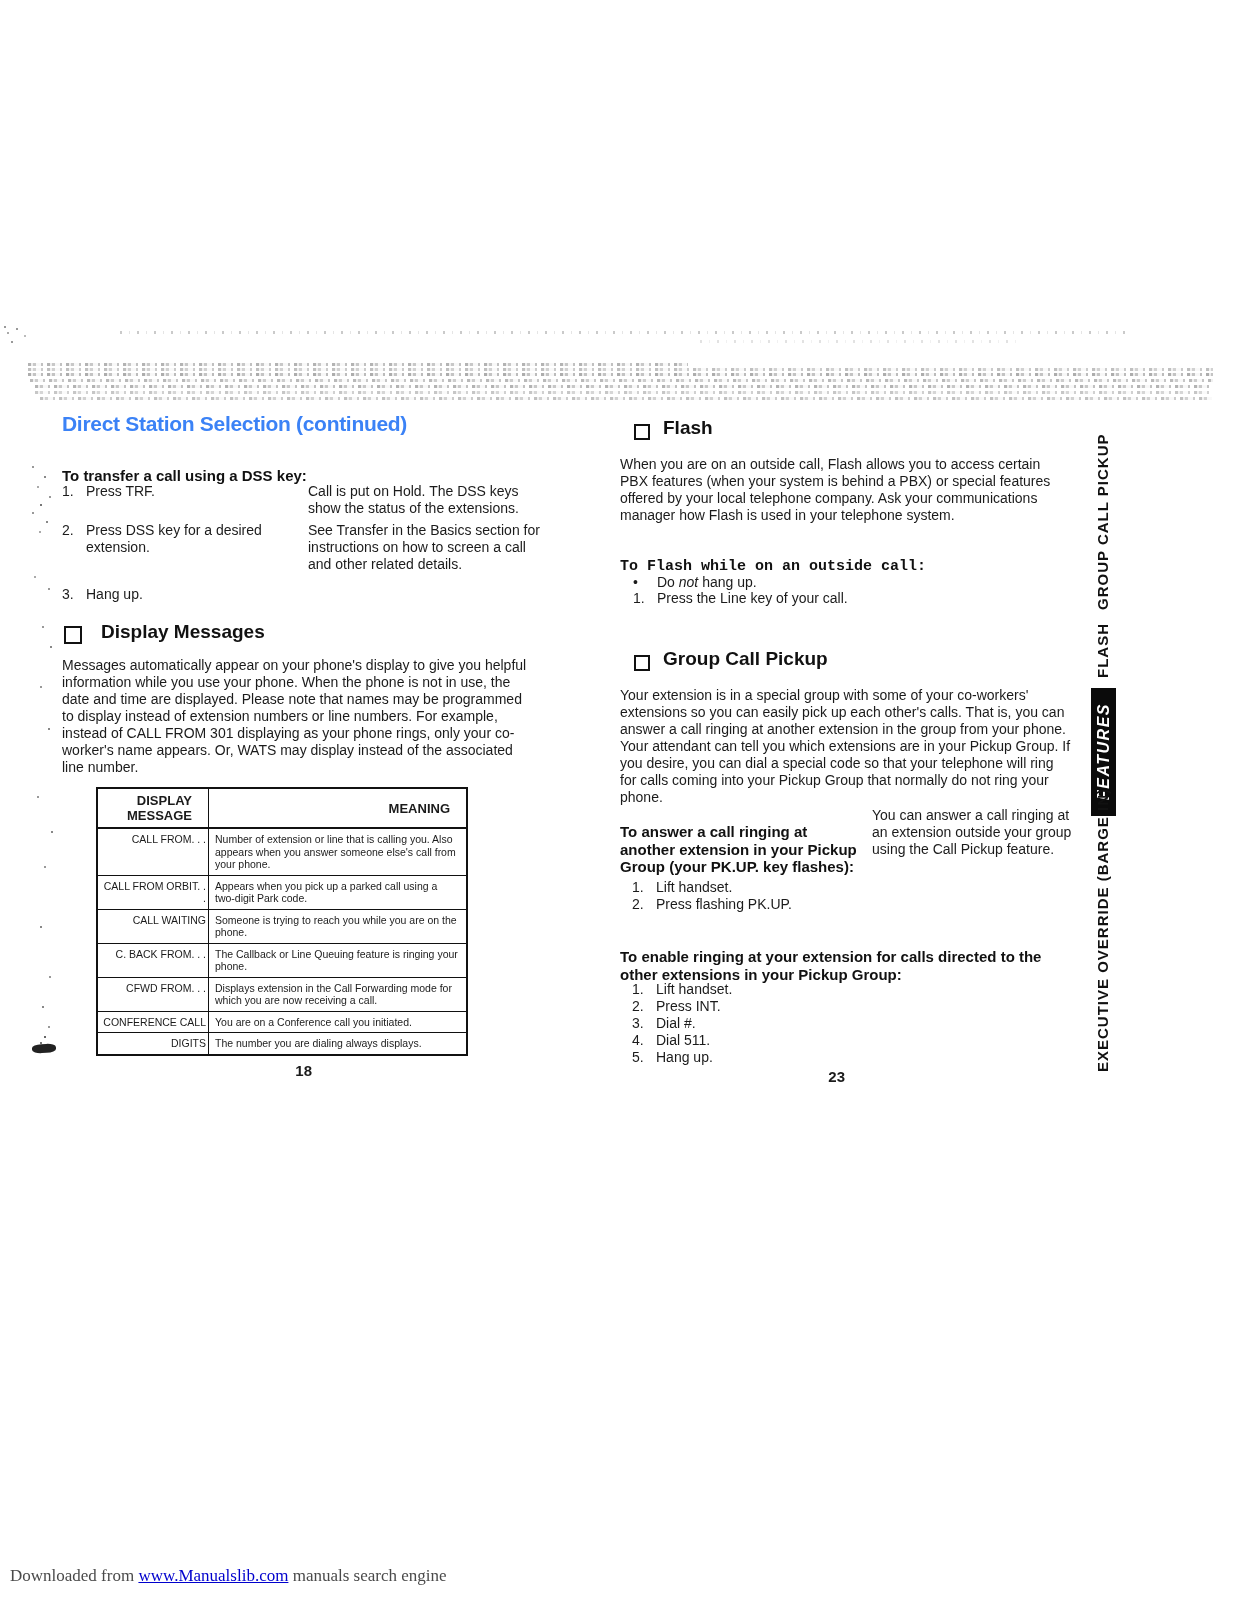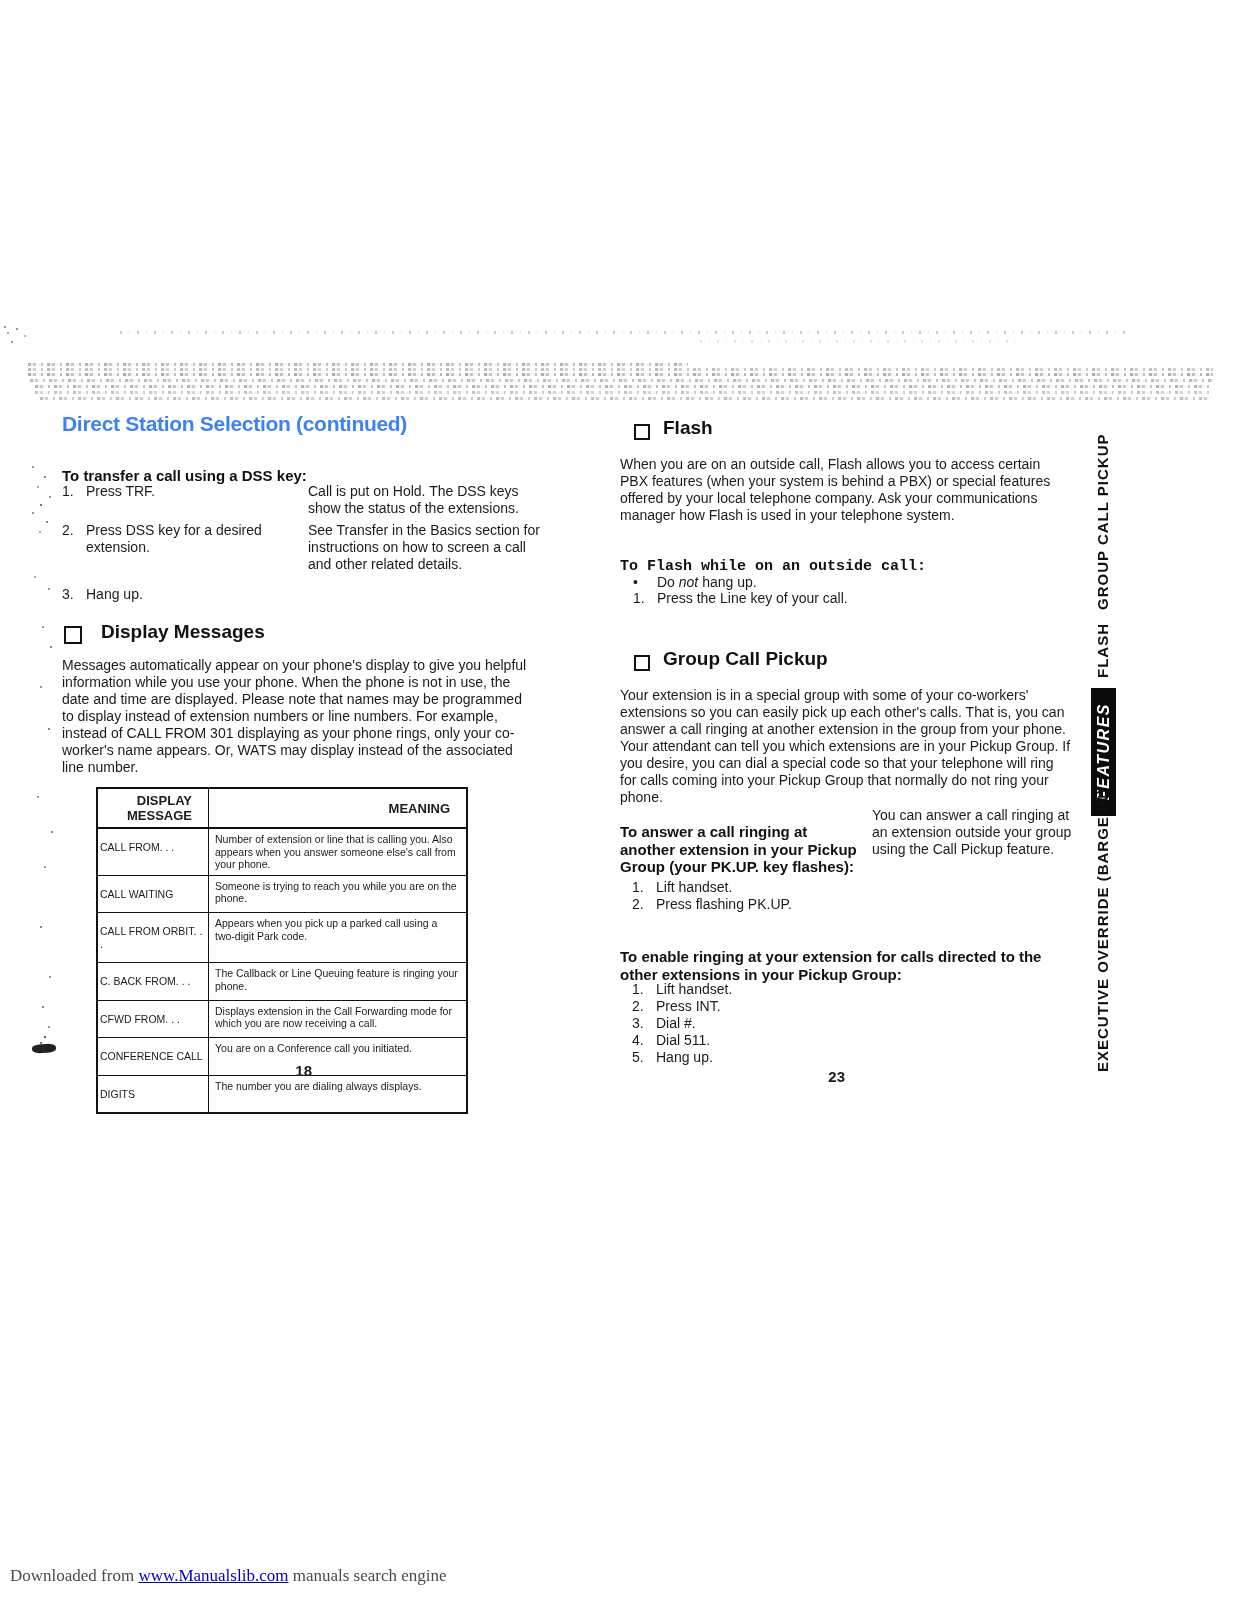--- a/index.html
+++ b/index.html
@@ -18,21 +18,21 @@
   .step-note{position:absolute;font-size:14px;line-height:17px;}
   .chk{border:2px solid #111;background:#fff;}
   .pagenum{font-size:15px;font-weight:bold;text-align:right;width:40px;}
 
   
   table.dm{border-collapse:collapse;width:372px;border:2px solid #111;background:#fff;}
   table.dm th{border:1px solid #111;border-bottom:2px solid #111;font-size:13px;
     font-weight:bold;padding:4px 16px;text-align:right;}
   table.dm td{border:1px solid #111;font-size:10.5px;line-height:12.5px;
     padding:4px 6px;vertical-align:top;}
-  table.dm td.c1{width:106px;text-align:left;padding:12px 2px;}
+  table.dm td.c1{width:106px;text-align:right;padding:4px 2px;}
 
   
   .vtext{writing-mode:vertical-rl;transform:rotate(180deg);font-weight:bold;
     font-size:15px;letter-spacing:1px;white-space:nowrap;color:#111;}
   .badge{background:#0b0b0b;display:flex;align-items:center;justify-content:center;}
   .badge .vtext{color:#fff;font-style:italic;font-size:16px;letter-spacing:1.5px;}
 
   
   .dotline{height:3px;opacity:.55;
     background:repeating-linear-gradient(90deg, rgba(80,80,80,.55) 0 2px, transparent 2px 9px,
@@ -97,26 +97,26 @@
       <tbody>
           <tr>
         <th class="c1">DISPLAY MESSAGE</th>
         <th>MEANING</th>
       </tr>
       <tr>
         <td class="c1">CALL FROM. . .</td>
         <td>Number of extension or line that is calling you. Also appears when you answer someone else's call from your phone.</td>
       </tr>
       <tr>
+        <td class="c1">CALL FROM ORBIT. . .</td>
+        <td>Appears when you pick up a parked call using a two-digit Park code.</td>
+      </tr>
+      <tr>
         <td class="c1">CALL WAITING</td>
         <td>Someone is trying to reach you while you are on the phone.</td>
-      </tr>
-      <tr>
-        <td class="c1">CALL FROM ORBIT. . .</td>
-        <td>Appears when you pick up a parked call using a two-digit Park code.</td>
       </tr>
       <tr>
         <td class="c1">C. BACK FROM. . .</td>
         <td>The Callback or Line Queuing feature is ringing your phone.</td>
       </tr>
       <tr>
         <td class="c1">CFWD FROM. . .</td>
         <td>Displays extension in the Call Forwarding mode for which you are now receiving a call.</td>
       </tr>
       <tr>

